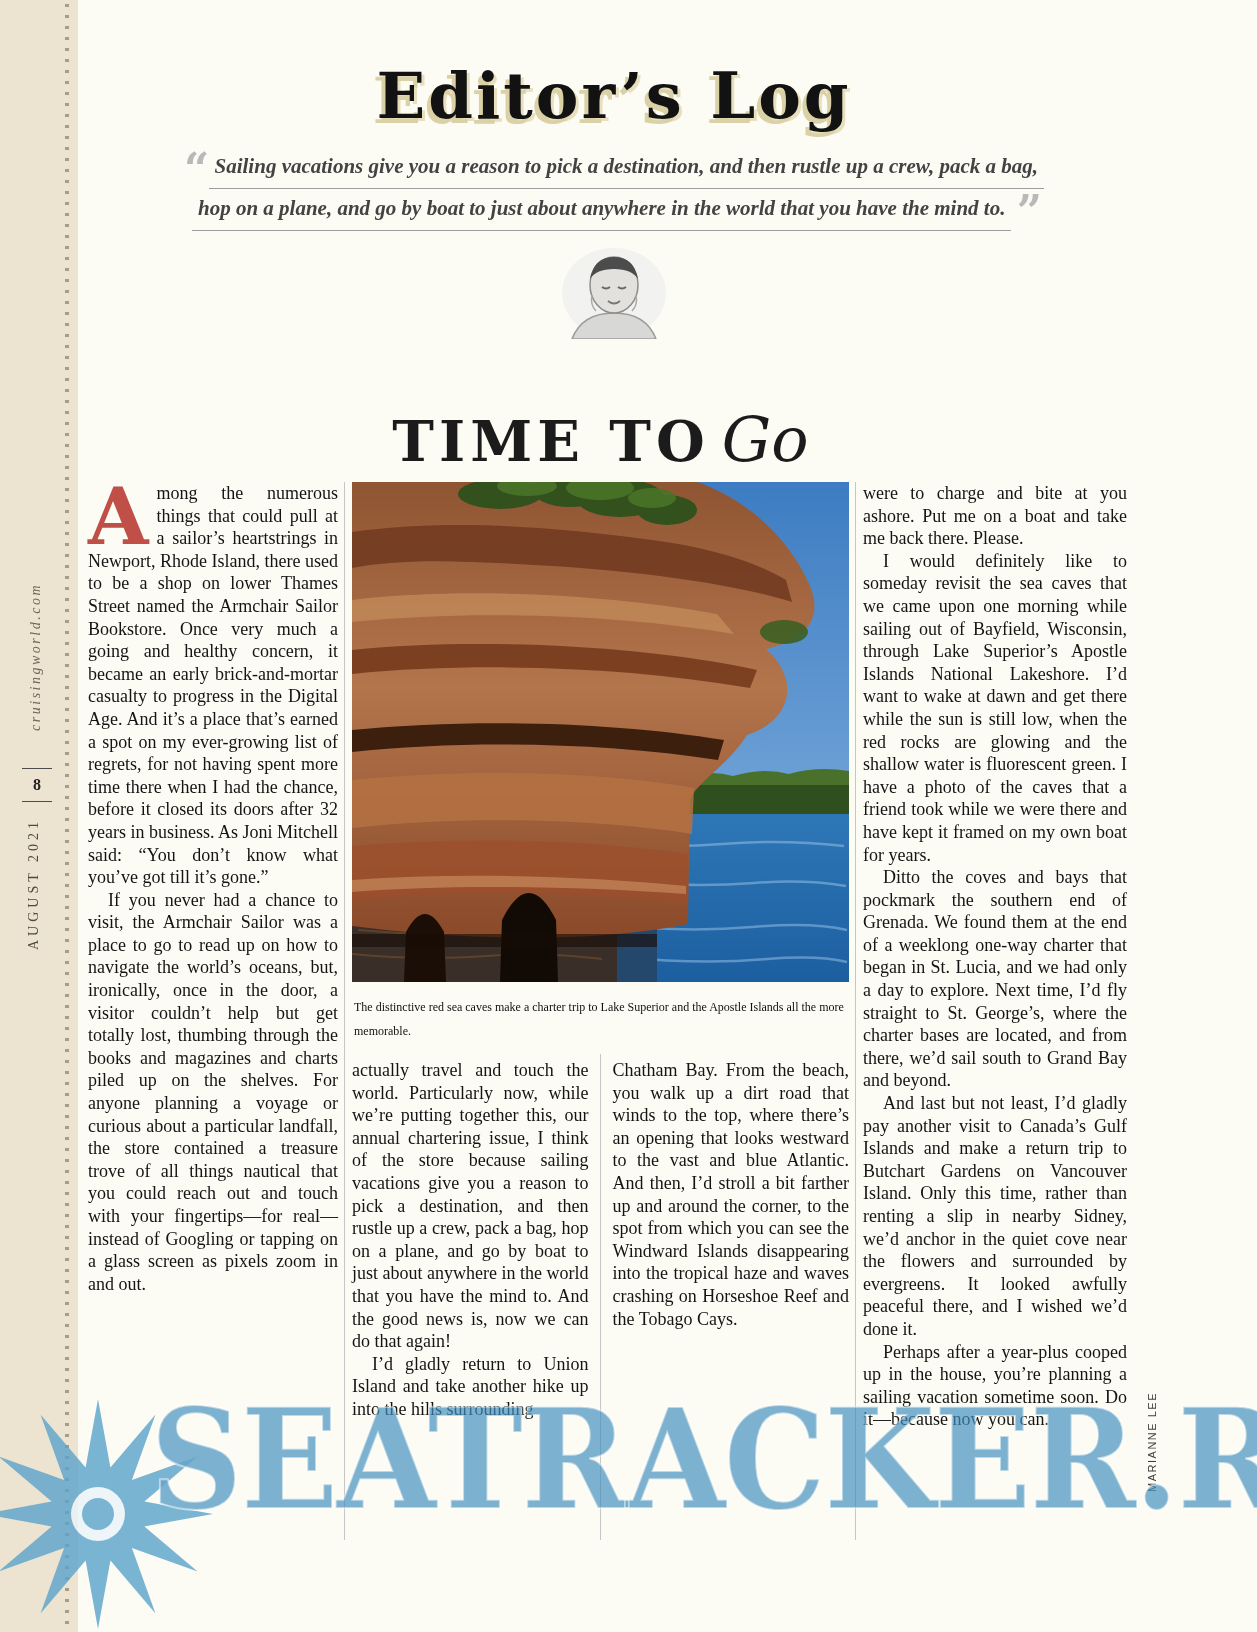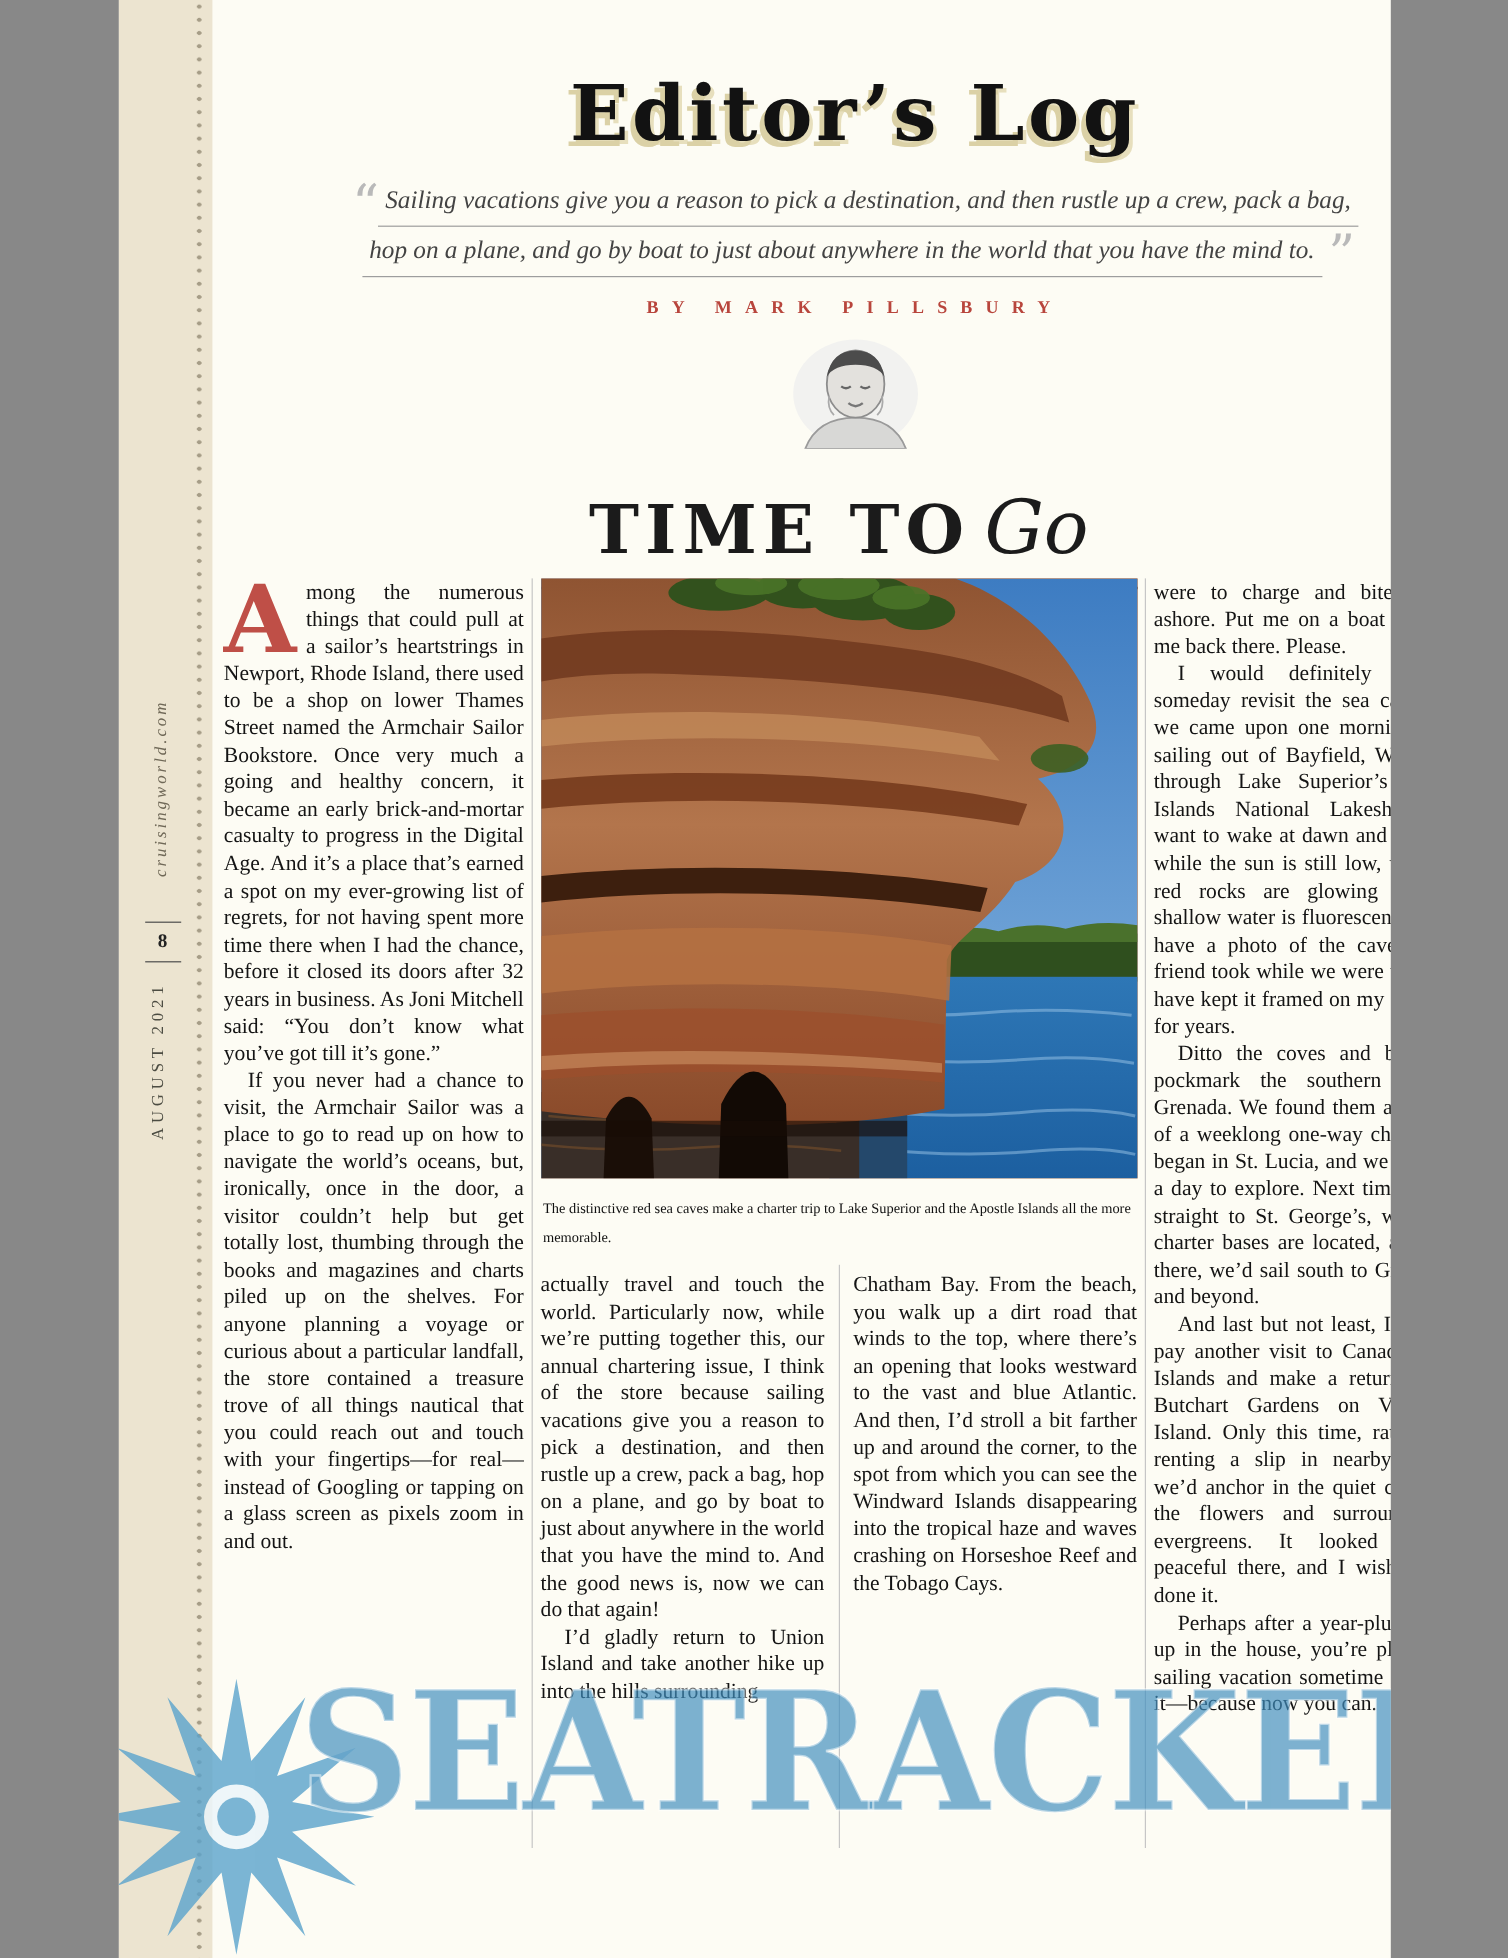--- a/index.html
+++ b/index.html
@@ -1,27 +1,27 @@
 <!DOCTYPE html>
 <html><head>
 <meta charset="utf-8">
 <style>
   html,body{margin:0;padding:0;background:#888;}
-  .page{position:relative;width:1060px;height:1632px;margin:0 auto;background:#fdfcf4;
+  .page{position:relative;width:1257px;height:1632px;margin:0 auto;background:#fdfcf4;
         overflow:hidden;font-family:"Liberation Serif",serif;color:#161616;}
   
   .spine{position:absolute;left:0;top:0;width:78px;height:1632px;background:#ece4d0;}
   .perforation{position:absolute;left:61px;top:0;width:12px;height:1632px;
     background-image:radial-gradient(circle 2px at 50% 50%, #a69d87 90%, rgba(0,0,0,0) 100%);
     background-size:12px 11px;background-repeat:repeat;}
   
   .masthead{position:absolute;left:88px;top:58px;width:1052px;text-align:center;}
   .page-title{font-family:"DejaVu Serif",serif;font-weight:bold;font-size:64px;letter-spacing:3px;
     color:#121212;text-shadow:-4px 5px 0 #dbd1a6, 3px 3px 0 #e7dfbd;margin:0;}
-  .pull-quote{margin-top:14px;font-style:italic;font-weight:normal;font-size:21px;color:#434343;line-height:38px;}
+  .pull-quote{margin-top:14px;font-style:italic;font-weight:bold;font-size:21px;color:#434343;line-height:38px;}
   .quote-line{display:inline-block;border-bottom:1px solid #9d9d9d;padding:0 6px 3px 6px;}
   .qmark{font-style:normal;font-size:44px;color:#b9b9b9;vertical-align:-12px;line-height:0;
     font-family:"DejaVu Serif",serif;letter-spacing:-6px;}
   .byline{margin-top:18px;font-weight:bold;font-size:15px;letter-spacing:11px;color:#b8453c;}
   .portrait-wrap{margin-top:12px;}
   
   .kicker{position:absolute;left:352px;top:403px;width:497px;text-align:center;
     border-bottom:2px solid #2a2a2a;padding-bottom:13px;}
   .kicker .main{font-family:"DejaVu Serif",serif;font-weight:bold;font-size:56px;letter-spacing:5px;color:#1b1b1b;}
   .kicker .script{font-style:italic;font-size:62px;font-family:"DejaVu Serif",serif;color:#1b1b1b;padding-left:8px;}
@@ -63,21 +63,20 @@
   <div class="perforation"></div>
 
   <div class="masthead">
     <h1 class="page-title">Editor’s Log</h1>
     <div class="pull-quote">
       <div><span class="qmark">“</span>
         <span class="quote-line">Sailing vacations give you a reason to pick a destination, and then rustle up a crew, pack a bag,</span></div>
       <div><span class="quote-line">hop on a plane, and go by boat to just about anywhere in the world that you have the mind to.</span>
         <span class="qmark">”</span></div>
     </div>
-    <div class="byline">BY MARK PILLSBURY</div>
     <div class="portrait-wrap">
       <svg width="112" height="96" viewBox="0 0 112 96">
         <ellipse cx="56" cy="50" rx="52" ry="45" fill="#f2f2f0"></ellipse>
         <path d="M14,96 q10,-26 42,-26 q32,0 42,26 z" fill="#d8d8d6" stroke="#9a9a9a" stroke-width="1.5"></path>
         <ellipse cx="56" cy="42" rx="24" ry="28" fill="#e3e1dd" stroke="#8d8d8d" stroke-width="1.5"></ellipse>
         <path d="M32,36 q4,-22 24,-22 q20,0 24,22 q-6,-10 -24,-10 q-18,0 -24,10 z" fill="#4c4c4c"></path>
         <path d="M44,44 q4,3 8,0 M60,44 q4,3 8,0" stroke="#666" stroke-width="2" fill="none"></path>
         <path d="M50,58 q6,5 12,0" stroke="#777" stroke-width="2" fill="none"></path>
         <path d="M34,52 q-2,10 4,16 M78,52 q2,10 -4,16" stroke="#aaa" stroke-width="1.5" fill="none"></path>
       </svg>

